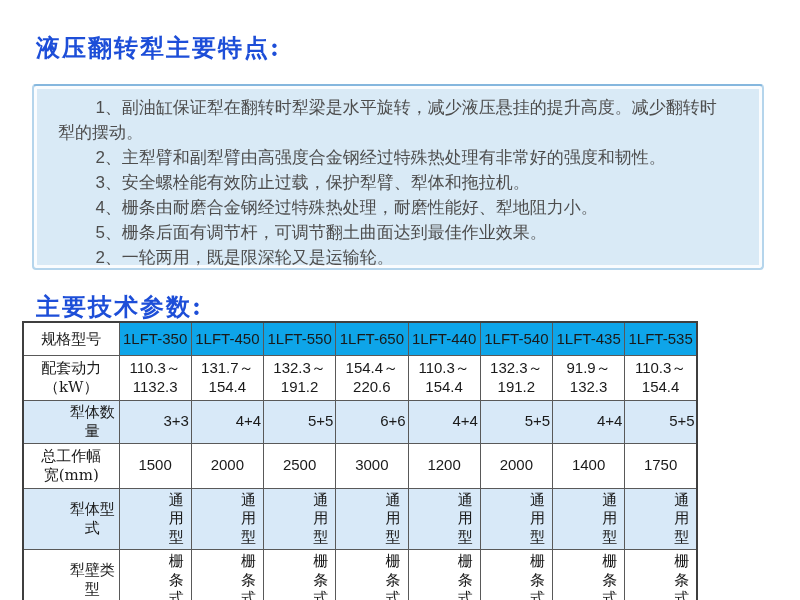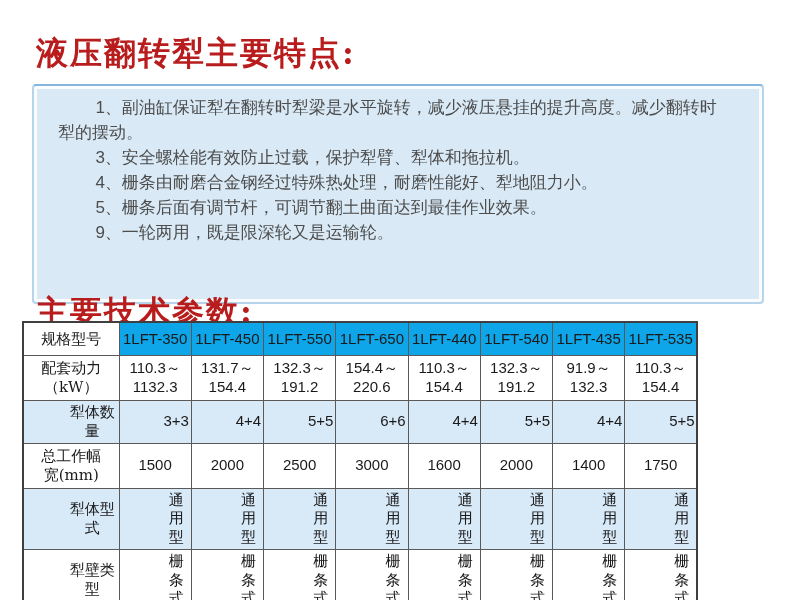--- a/index.html
+++ b/index.html
@@ -8,32 +8,32 @@
     background:#ffffff;
     font-family:"Liberation Sans","DejaVu Sans",sans-serif;
     color:#1a1a1a;
     overflow:hidden;
   }
   .page{position:relative;width:800px;height:600px;}
 
   .section-title{
     font-family:"DejaVu Serif","Liberation Serif",serif;
     font-weight:bold;
-    font-size:32px;
+    font-size:24px;
     letter-spacing:2px;
-    color:#b91c1c;
+    color:#1d4ed8;
     margin:0;
   }
   .title-features{position:absolute;left:36px;top:32px;}
   .title-specs{position:absolute;left:36px;top:291px;}
 
   .features-box{
     position:absolute;
     left:32px;top:84px;
-    width:732px;height:220px;
+    width:732px;height:186px;
     background:#d9eaf6;
     border:2px solid #b5d5ec;
     border-top-color:#85b7de;
     border-radius:4px;
     box-shadow:inset 0 0 0 3px rgba(255,255,255,.85);
     box-sizing:border-box;
     padding:9px 30px 6px 24px;
   }
   .features-box p{
     margin:0;
@@ -74,24 +74,25 @@
 </head>
 <body>
 
 <div class="page">
 
   <h2 class="section-title title-features">液压翻转犁主要特点:</h2>
 
   <div class="features-box">
 
   <p>1、副油缸保证犁在翻转时犁梁是水平旋转，减少液压悬挂的提升高度。减少翻转时犁的摆动。</p>
+      <p>2、主犁臂和副犁臂由高强度合金钢经过特殊热处理有非常好的强度和韧性。</p>
       <p>3、安全螺栓能有效防止过载，保护犁臂、犁体和拖拉机。</p>
       <p>4、栅条由耐磨合金钢经过特殊热处理，耐磨性能好、犁地阻力小。</p>
       <p>5、栅条后面有调节杆，可调节翻土曲面达到最佳作业效果。</p>
-      <p>9、一轮两用，既是限深轮又是运输轮。</p>
+      <p>2、一轮两用，既是限深轮又是运输轮。</p>
     </div>
 
   <h2 class="section-title title-specs">主要技术参数:</h2>
 
   <table class="spec-table">
     <colgroup>
       <col class="label-col">
       <col>
         <col>
         <col>
@@ -148,21 +149,21 @@
           <td>4+4</td>
           <td>5+5</td>
         </tr>
         <tr class="tall">
           <td class="row-label">总工作幅
 宽(mm)</td>
           <td>1500</td>
           <td>2000</td>
           <td>2500</td>
           <td>3000</td>
-          <td>1600</td>
+          <td>1200</td>
           <td>2000</td>
           <td>1400</td>
           <td>1750</td>
         </tr>
         <tr class="short">
           <td class="row-label">犁体型式</td>
           <td>通用型</td>
           <td>通用型</td>
           <td>通用型</td>
           <td>通用型</td>

